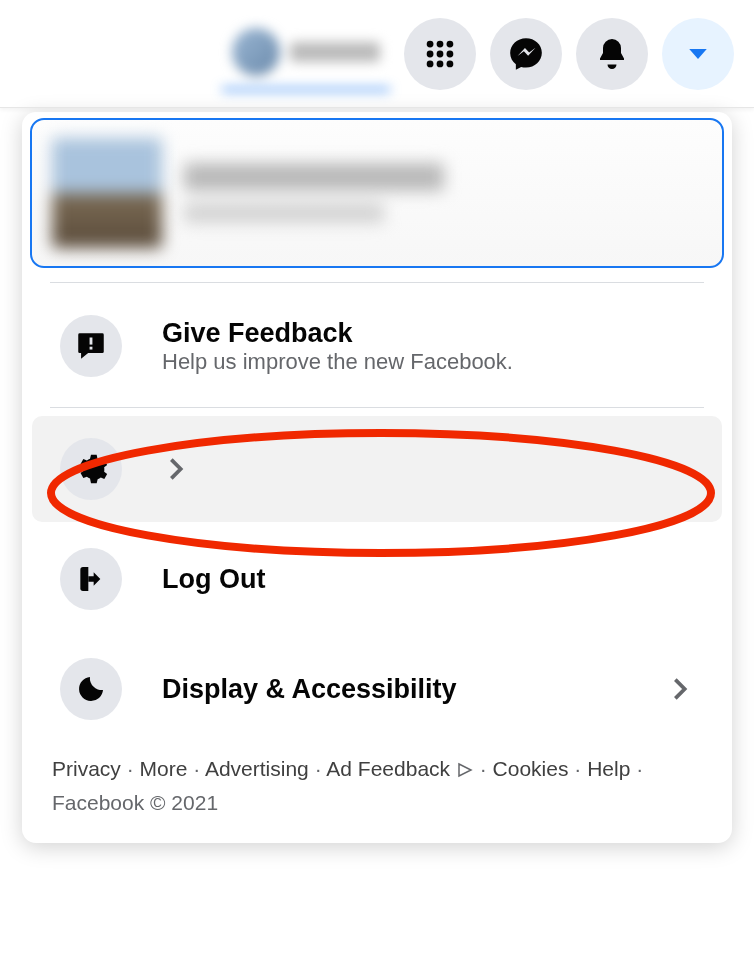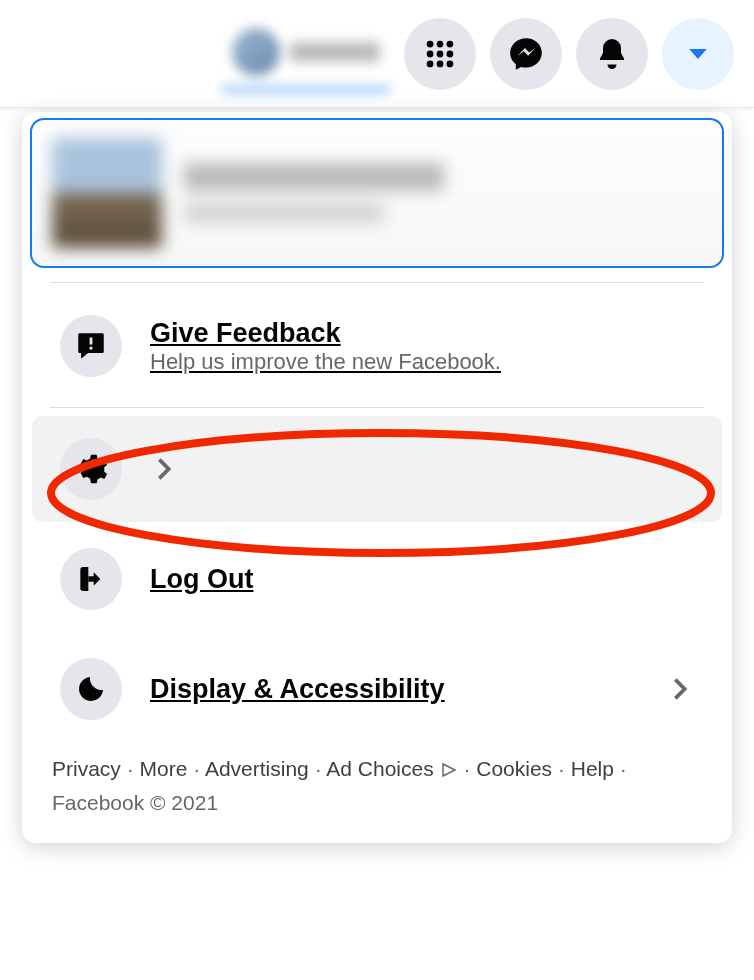--- a/index.html
+++ b/index.html
@@ -78,25 +78,24 @@
   .profile-card .line2 { height:20px; width:200px; background:#d2d2d2; border-radius:4px; }
 
   .divider {
     height:1px; background:#dadde1; margin: 14px 28px 0 28px;
   }
 
   .menu { padding: 6px 0 0 0; position: relative; }
   .menu-item {
     display:flex; align-items:center;
     padding: 22px 28px;
-    gap: 28px;
+    gap: 40px;
     cursor:pointer;
     border-radius: 10px;
     margin: 4px 10px;
-    text-decoration: underline;
   }
   .menu-item.highlight { background:#f2f2f2; }
   .menu-item .icon-wrap {
     width:62px; height:62px; border-radius:50%;
     background:#e4e6eb;
     display:flex; align-items:center; justify-content:center;
     flex-shrink:0;
   }
   .menu-item .icon-wrap.dark { background:#1c1e21; }
   .menu-item .txt { flex:1; }
@@ -232,21 +231,21 @@
           </svg>
       </div>
     </div>
 
   </div>
 
   <div class="footer">
     <a>Privacy</a> ·
     <a>More</a> ·
     <a>Advertising</a> ·
-    <a>Ad Choices</a>
+    <a>Ad Feedback</a>
     <svg style="vertical-align:middle" width="18" height="18" viewBox="0 0 24 24" fill="none" stroke="#65676b" stroke-width="2">
         <path d="M4 4l16 8-16 8z"></path>
       </svg> ·
     <a>Cookies</a>
     · <a>Help</a> ·
     <span>Facebook © 2021</span>
   </div>
 
 </div>
 

